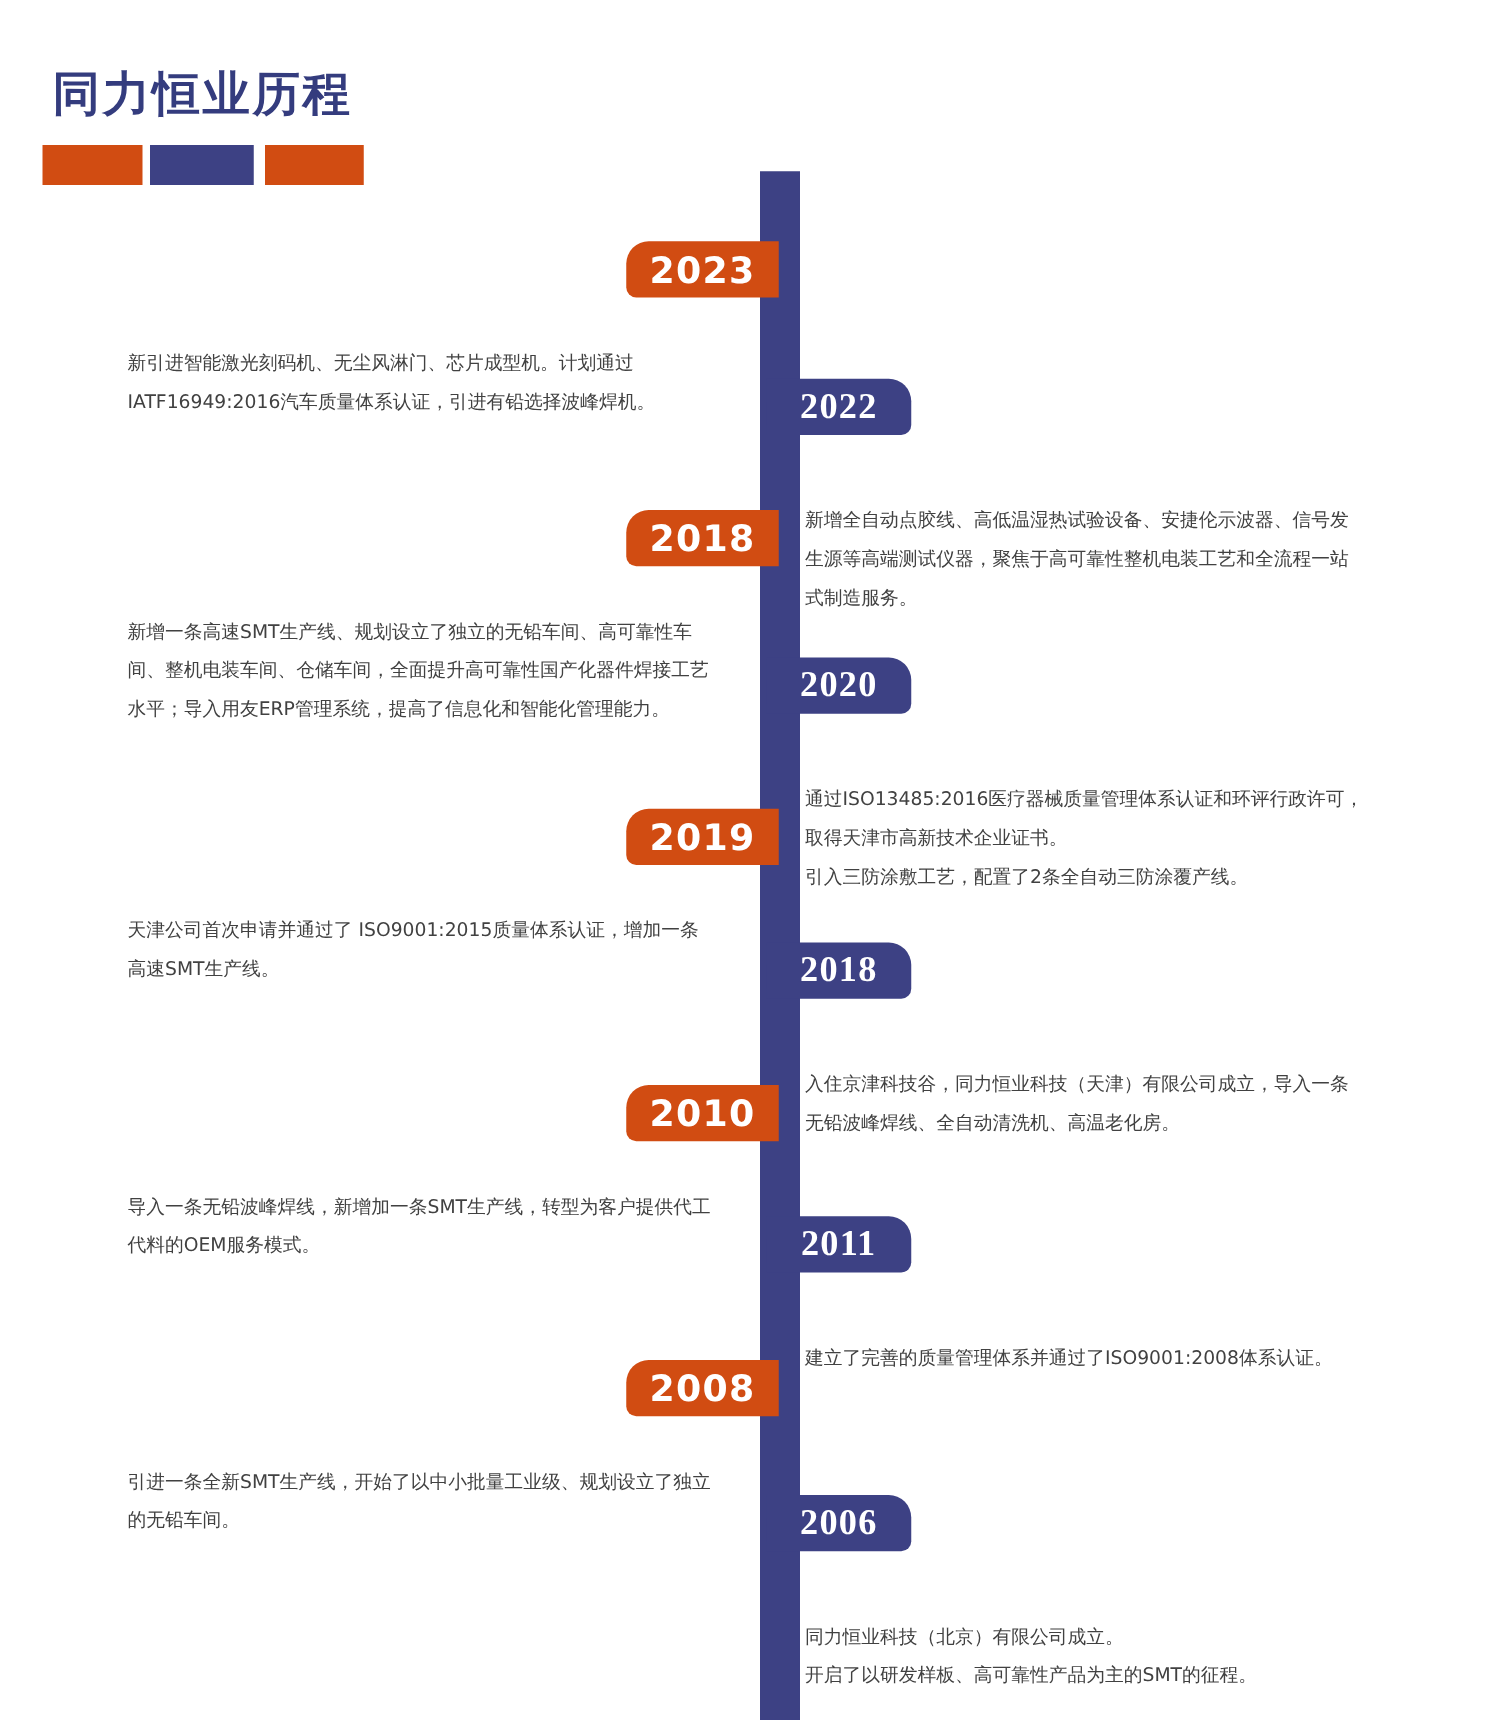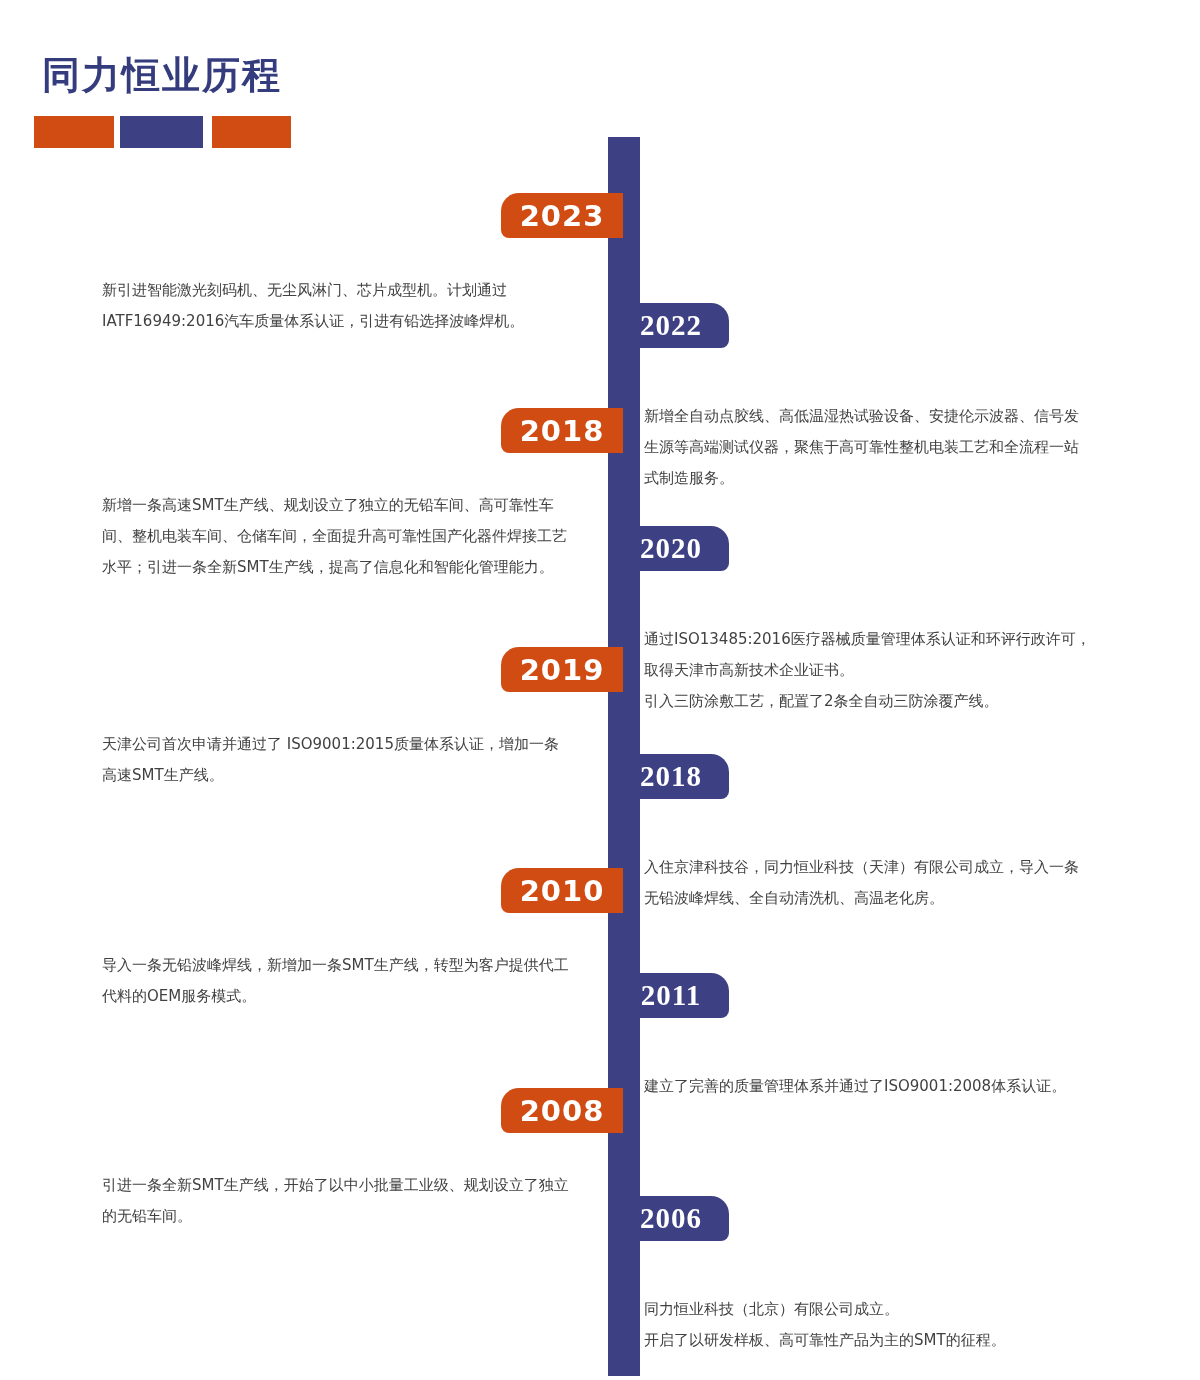--- a/index.html
+++ b/index.html
@@ -72,21 +72,21 @@
     <div class="desc">新引进智能激光刻码机、无尘风淋门、芯片成型机。计划通过IATF16949:2016汽车质量体系认证，引进有铅选择波峰焊机。</div>
   </div>
 
   <div class="item right" style="top:287px">
     <div class="badge">2022</div>
     <div class="desc">新增全自动点胶线、高低温湿热试验设备、安捷伦示波器、信号发生源等高端测试仪器，聚焦于高可靠性整机电装工艺和全流程一站式制造服务。</div>
   </div>
 
   <div class="item left" style="top:392px">
     <div class="badge">2018</div>
-    <div class="desc">新增一条高速SMT生产线、规划设立了独立的无铅车间、高可靠性车间、整机电装车间、仓储车间，全面提升高可靠性国产化器件焊接工艺水平；引进一条全新SMT生产线，提高了信息化和智能化管理能力。</div>
+    <div class="desc">新增一条高速SMT生产线、规划设立了独立的无铅车间、高可靠性车间、整机电装车间、仓储车间，全面提升高可靠性国产化器件焊接工艺水平；导入用友ERP管理系统，提高了信息化和智能化管理能力。</div>
   </div>
 
   <div class="item right" style="top:510px">
     <div class="badge">2020</div>
     <div class="desc">通过ISO13485:2016医疗器械质量管理体系认证和环评行政许可，取得天津市高新技术企业证书。
 引入三防涂敷工艺，配置了2条全自动三防涂覆产线。</div>
   </div>
 
   <div class="item left" style="top:631px">
     <div class="badge">2019</div>

